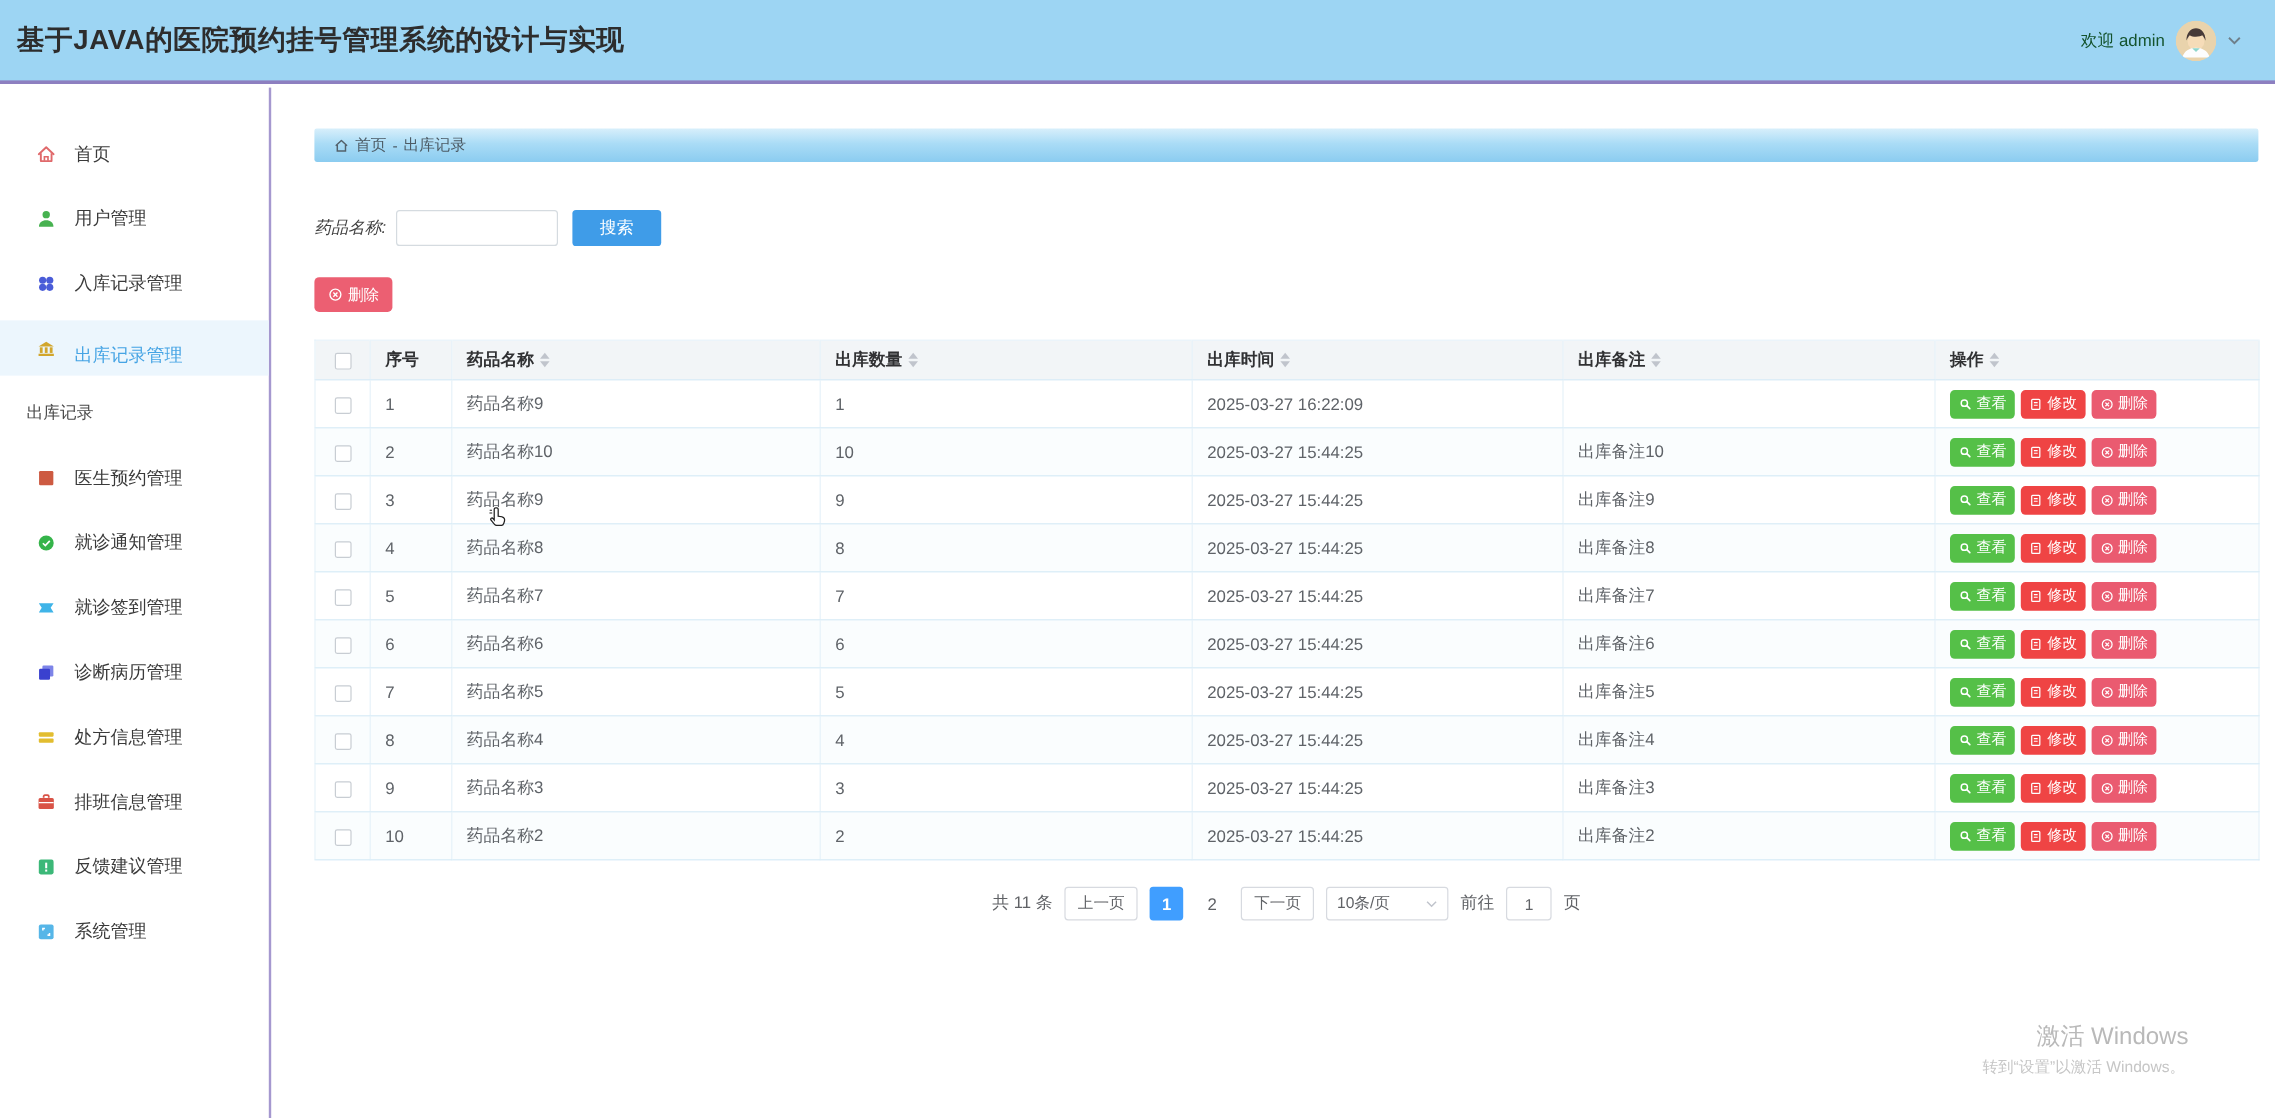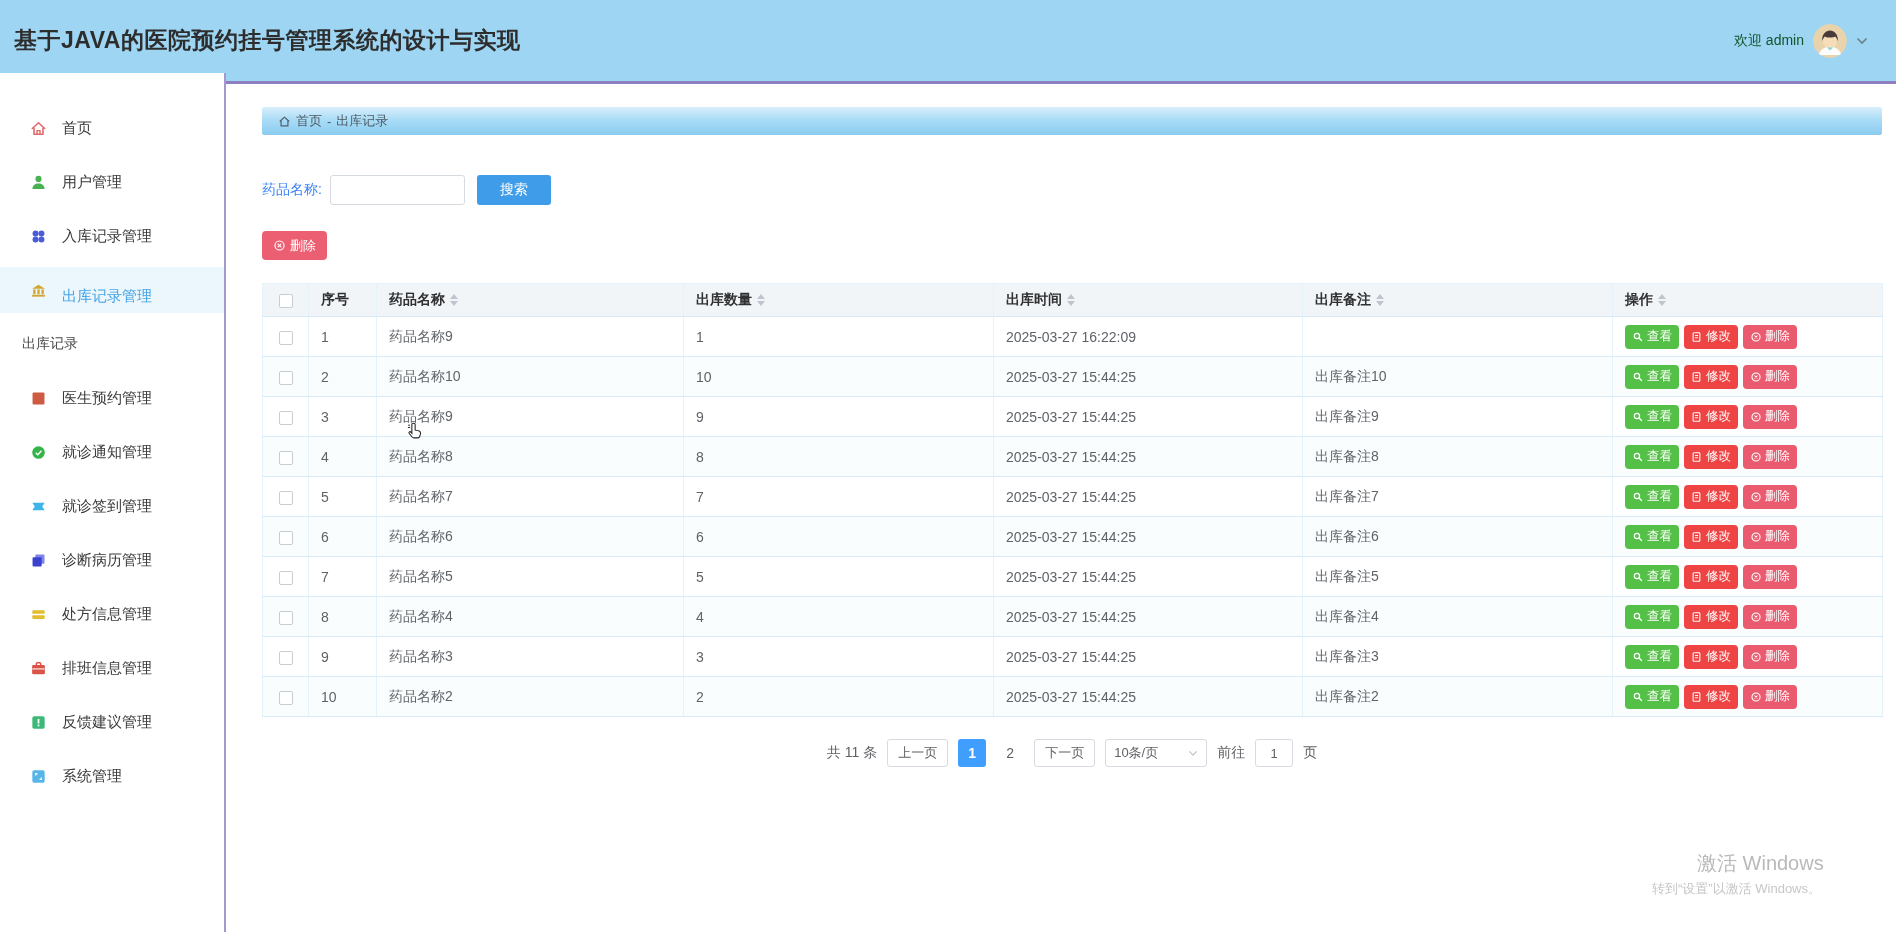--- a/index.html
+++ b/index.html
@@ -1,20 +1,20 @@
 <!DOCTYPE html>
 <html><head>
 <meta charset="utf-8">
 <style>
   * { margin:0; padding:0; box-sizing:border-box; }
   html,body { width:1896px; height:932px; overflow:hidden; background:#fff;
     font-family:"Liberation Sans","DejaVu Sans",sans-serif; color:#333; }
 
   
-  .header { position:absolute; left:0; top:0; width:1896px; height:84px;
+  .header { position:absolute; left:0; top:0; width:1896px; height:70px;
     background:#9dd5f3; border-bottom:3px solid #8d7fc0;
     display:flex; align-items:center; justify-content:space-between; padding:0 28px 0 14px; }
   .header h1 { font-size:23px; font-weight:bold; color:#2d2d2d; letter-spacing:.5px; }
   .user { display:flex; align-items:center; gap:9px; }
   .user .welcome { font-size:14px; color:#14532d; }
   .avatar { width:34px; height:34px; border-radius:50%; overflow:hidden; display:block; cursor:pointer; }
 
   
   .sidebar { position:absolute; left:0; top:73px; bottom:0; width:226px;
     background:#fff; border-right:2px solid #a598cf; padding-top:32px; }
@@ -31,21 +31,21 @@
   
   .main { position:absolute; left:226px; top:73px; right:0; bottom:0; padding:0 14px 0 36px; }
 
   .breadcrumb { margin-top:34px; height:28px; border-radius:2px;
     background:linear-gradient(180deg,#d8effb 0%,#aadcf6 45%,#8bccf0 100%);
     display:flex; align-items:center; padding-left:16px; font-size:13px; color:#4c5a64; gap:5px; }
   .breadcrumb a { color:#4c5a64; text-decoration:none; cursor:pointer; }
   .breadcrumb .bc-home-ic svg { display:block; width:13px; height:13px; }
 
   .search-row { margin-top:40px; display:flex; align-items:center; }
-  .search-row label { font-size:14px; color:#3b82f6; margin-right:8px; }
+  .search-row label { font-size:14px; color:#404040; margin-right:8px;font-style:italic; }
   .search-input { width:135px; height:30px; border:1px solid #d5dbe0; border-radius:3px;
     padding:0 8px; font-size:13px; outline:none; }
   .search-btn { margin-left:12px; width:74px; height:30px; background:#3f9ce8; color:#fff;
     border:none; border-radius:3px; font-size:14px; cursor:pointer; }
 
   .delete-btn { margin-top:26px; height:29px; background:#ec5f72; color:#fff; border:none;
     border-radius:4px; font-size:13px; padding:0 11px; display:flex; align-items:center; gap:4px; cursor:pointer; }
   .delete-btn svg { width:13px; height:13px; display:block; }
 
   

